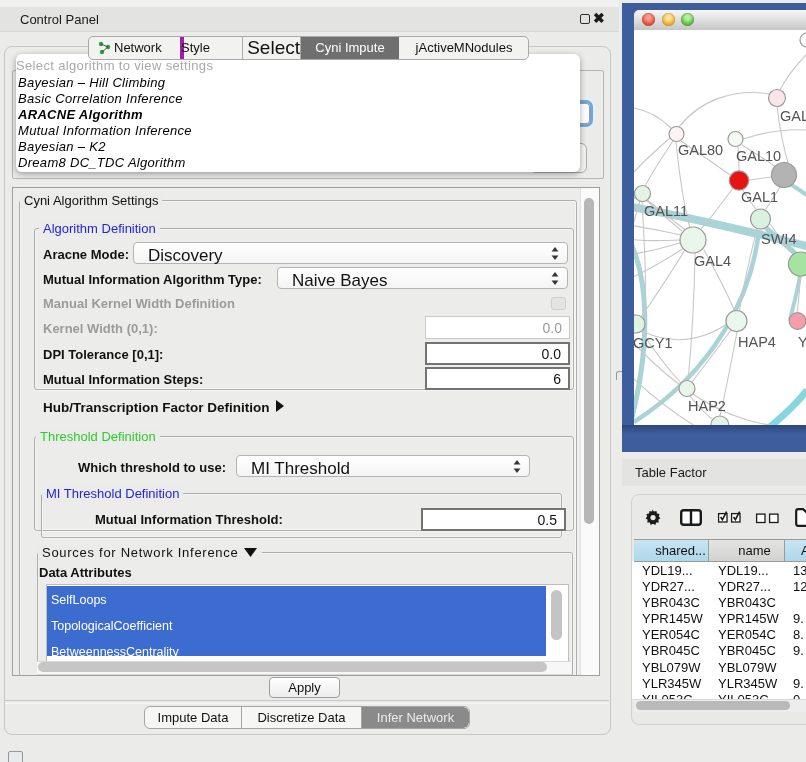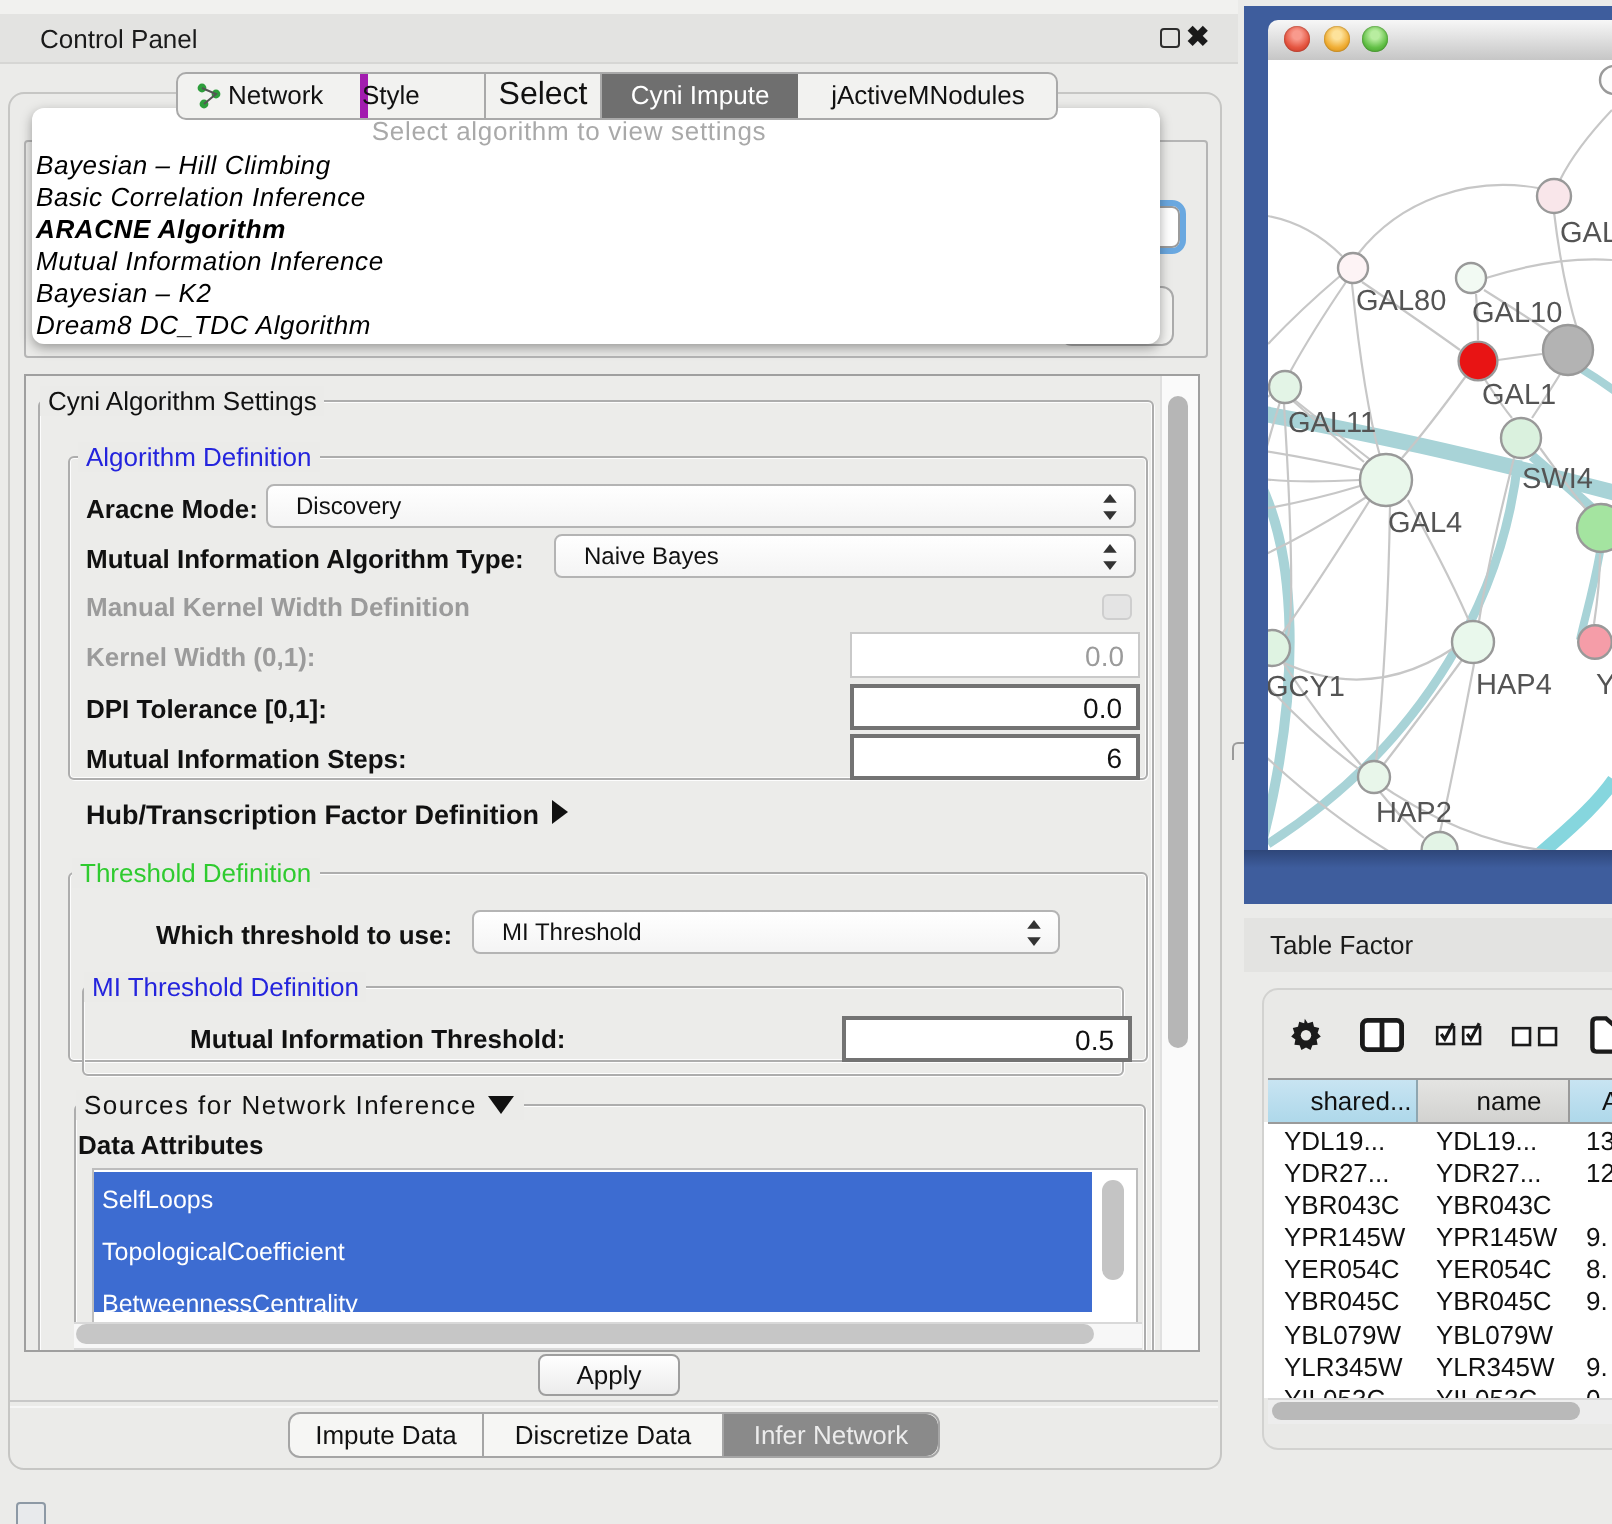--- a/index.html
+++ b/index.html
@@ -3,21 +3,21 @@
 <meta charset="utf-8">
 <style>
   html,body{margin:0;padding:0;}
   body{width:806px;height:762px;position:relative;overflow:hidden;
        background:#ebebe9;font-family:"Liberation Sans",sans-serif;}
   .abs{position:absolute;}
   .lbl{font-size:13px;font-weight:bold;color:#111;}
   .glbl{font-size:13px;font-weight:bold;color:#9b9b9b;}
   .group{position:absolute;border:1px solid #adadad;border-radius:3px;box-shadow:inset 0 0 0 0.5px #fdfdfd, 0.5px 0.5px 0 #fdfdfd;}
   .gtitle{position:absolute;top:-8px;background:#ebebe9;padding:0 4px;font-size:13px;line-height:15px;white-space:nowrap;}
-  .combo{position:absolute;background:linear-gradient(#ffffff,#f4f4f4);border:1px solid #b4b4b4;border-radius:4px;font-size:12px;color:#111;}
+  .combo{position:absolute;background:linear-gradient(#ffffff,#f4f4f4);border:1px solid #b4b4b4;border-radius:4px;font-size:17px;color:#111;}
   .combo .ctext{position:absolute;left:14px;top:3px;}
   .carrow{position:absolute;right:8px;top:4px;width:8px;height:13px;}
   .field{position:absolute;background:#fff;font-size:14px;color:#111;text-align:right;}
   .fen{border:2px solid #737373;}
   .fdis{border:1px solid #c9c9c9;color:#9b9b9b;}
   .fval{position:absolute;right:7px;top:50%;transform:translateY(-50%);}
 </style>
 </head>
 <body>
 
@@ -125,42 +125,42 @@
 
 <div class="abs" style="left:5px;top:700px;width:604px;height:2px;border-top:1px solid #c8c8c8;border-bottom:1px solid #f6f6f6;"></div>
 
 <div class="abs" style="left:144px;top:706px;width:324px;height:21px;background:#f6f6f4;border:1px solid #a5a5a5;border-radius:6px;overflow:hidden;">
   <div class="abs" style="left:0;top:0;width:96px;height:21px;border-right:1px solid #a5a5a5;text-align:center;line-height:21px;font-size:13px;color:#111;">Impute Data</div>
   <div class="abs" style="left:97px;top:0;width:119px;height:21px;border-right:1px solid #a5a5a5;text-align:center;line-height:21px;font-size:13px;color:#111;">Discretize Data</div>
   <div class="abs" style="left:217px;top:0;width:107px;height:21px;background:#8a8a8a;border-radius:0 6px 6px 0;text-align:center;line-height:21px;font-size:13px;color:#ececec;">Infer Network</div>
 </div>
 
 <div class="abs" style="left:16px;top:54px;width:564px;height:118px;background:#fff;border-radius:6px;box-shadow:0 2px 6px rgba(0,0,0,0.35);"></div>
-<div class="abs" style="left:16px;top:58px;width:537px;text-align:center;font-size:13px;letter-spacing:0.35px;color:#a9a9a9;">Select algorithm to view settings</div>
+<div class="abs" style="left:16px;top:58px;width:537px;text-align:left;font-size:13px;letter-spacing:0.35px;color:#a9a9a9;">Select algorithm to view settings</div>
 <div class="abs" style="left:18px;top:75px;font-size:13px;letter-spacing:0.3px;color:#000;line-height:16px;font-style:italic;">
 Bayesian – Hill Climbing<br>
 Basic Correlation Inference<br>
 <b>ARACNE Algorithm</b><br>
 Mutual Information Inference<br>
 Bayesian – K2<br>
 Dream8 DC_TDC Algorithm
 </div>
 
 <div class="abs" style="left:88px;top:36px;width:439px;height:22px;background:#f2f2f0;border:1px solid #a9a9a9;border-radius:5px;overflow:hidden;">
   <div class="abs" style="left:0;top:0;width:91px;height:22px;border-right:4px solid #a21caf;line-height:22px;font-size:13px;color:#111;">
     <svg style="position:absolute;left:9px;top:4px;" width="13" height="14" viewBox="0 0 13 14">
         <circle cx="3" cy="3" r="2.2" fill="#2e9e3c"></circle>
         <circle cx="10" cy="6" r="2.2" fill="#2e9e3c"></circle>
         <circle cx="4" cy="11" r="2.2" fill="#2e9e3c"></circle>
         <path d="M3 3 L10 6 L4 11" stroke="#555" stroke-width="1" fill="none"></path>
       </svg>
     <span style="position:absolute;left:25px;">Network</span>
     </div>
   <div class="abs" style="left:92px;top:0;width:61px;height:22px;border-right:1px solid #a9a9a9;text-align:left;line-height:22px;font-size:13px;color:#111;">Style</div>
-  <div class="abs" style="left:154px;top:0;width:57px;height:22px;border-right:1px solid #a9a9a9;text-align:center;line-height:22px;font-size:16px;color:#111;">Select</div>
+  <div class="abs" style="left:154px;top:0;width:57px;height:22px;border-right:1px solid #a9a9a9;text-align:right;line-height:22px;font-size:19px;color:#111;">Select</div>
   <div class="abs" style="left:212px;top:0;width:98px;height:22px;background:#6f6f6f;text-align:center;line-height:22px;font-size:13px;color:#fff;">Cyni Impute</div>
   <div class="abs" style="left:311px;top:0;width:128px;height:22px;text-align:center;line-height:22px;font-size:13px;color:#111;">jActiveMNodules</div>
 </div>
 
 <div class="abs" style="left:616px;top:371px;width:6px;height:8px;border-left:1px solid #9a9a9a;border-top:1px solid #9a9a9a;border-radius:3px 0 0 0;"></div>
 
 <div class="abs" style="left:8px;top:751px;width:13px;height:11px;border:1.5px solid #8d99a5;border-radius:2px;background:#e8eaec;"></div>
 
 <div class="abs" style="left:622px;top:3px;width:184px;height:449px;background:#3e5d9d;"></div>
 <div class="abs" style="left:622px;top:425px;width:184px;height:9px;background:linear-gradient(#2e4679,#3e5d9d);"></div>

